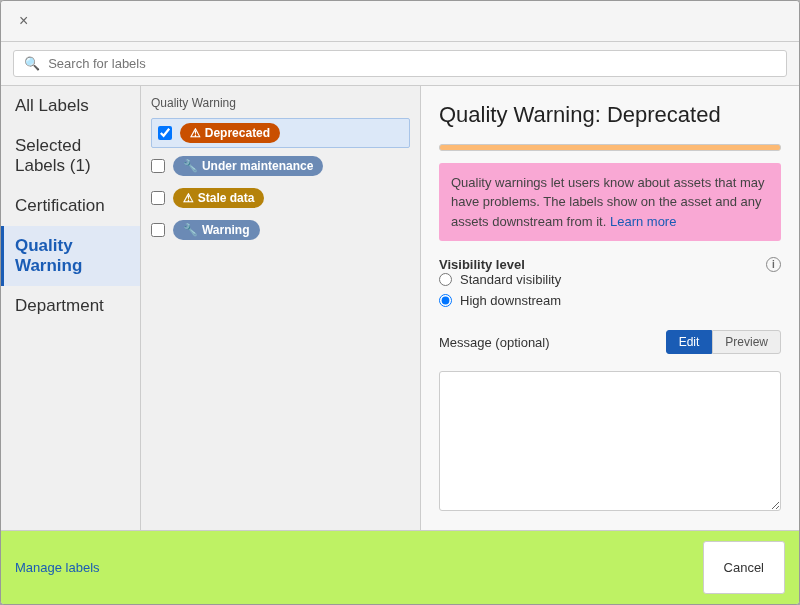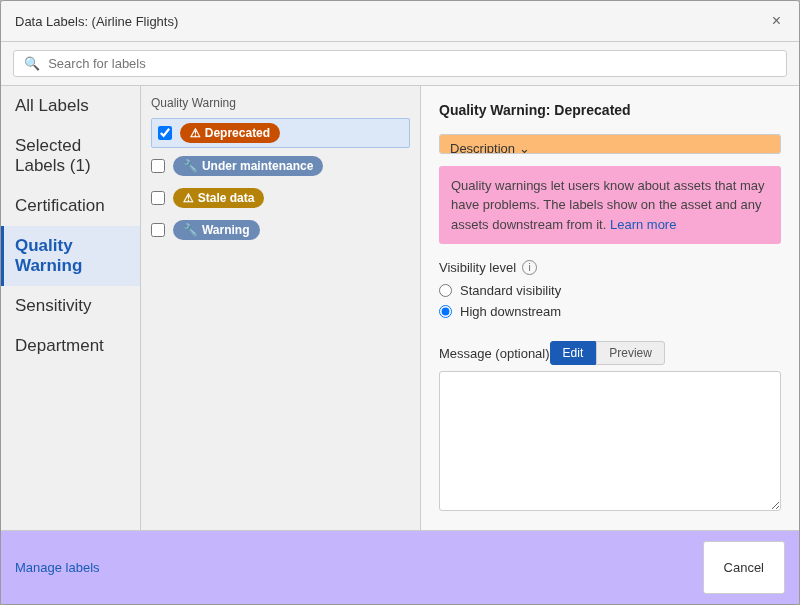--- a/index.html
+++ b/index.html
@@ -161,22 +161,22 @@
     .detail-panel {
       flex: 1;
       background: #f8f8f8;
       padding: 16px 18px;
       overflow-y: auto;
       display: flex;
       flex-direction: column;
       gap: 12px;
     }
     .detail-title {
-      font-size: 14px;
-      font-weight: 700;
+      font-size: 22px;
+      font-weight: 400;
       color: #222;
       margin-bottom: 4px;
     }
     .description-box {
       border: 1px solid #ccc;
       border-radius: 3px;
       background: #fdba74;
       overflow: hidden;
     }
     .description-header {
@@ -207,25 +207,25 @@
     .info-box a {
       color: #1a5cb5;
       text-decoration: none;
       font-weight: 500;
     }
 
     .visibility-section { margin-top: 4px; }
     .visibility-label {
       font-size: 13px;
       color: #333;
-      margin-bottom: 8px;
       display: flex;
       align-items: center;
       gap: 6px;
-      font-weight: 400;
+      font-weight: 700;
+      justify-content: space-between;
     }
     .info-circle {
       width: 15px;
       height: 15px;
       border-radius: 50%;
       border: 1px solid #888;
       display: inline-flex;
       align-items: center;
       justify-content: center;
       font-size: 10px;
@@ -242,23 +242,24 @@
       cursor: pointer;
     }
     .radio-option input[type="radio"] {
       cursor: pointer;
     }
 
     .message-section { margin-top: 4px; }
     .message-label {
       font-size: 13px;
       color: #333;
-      margin-bottom: 6px;
-      display: flex;
-      align-items: center;
+      margin-bottom: 17px;
+      display: flex;
+      align-items: center;
+      justify-content: space-between;
     }
     .message-tabs {
       display: flex;
       gap: 0;
     }
     .msg-tab {
       padding: 4px 12px;
       border: 1px solid #ccc;
       background: #eee;
       cursor: pointer;
@@ -282,21 +283,21 @@
       font-size: 13px;
       color: #333;
       resize: vertical;
       outline: none;
       background: #fff;
     }
 
     
     .footer {
       border-top: 1px solid #ccc;
-      background: #c4b5fd;
+      background: #bef264;
       padding: 10px 14px;
       display: flex;
       align-items: center;
       justify-content: space-between;
       flex-shrink: 0;
     }
     .manage-labels-link {
       color: #1a5cb5;
       font-size: 13px;
       text-decoration: none;
@@ -322,39 +323,37 @@
       border-color: #1a5cb5;
       font-weight: 600;
     }
   </style>
 </head>
 <body>
 
 <div class="dialog">
 
   <div class="title-bar">
-    <span class="title-bar-text">Data Labels: (Airline Flights)</span>
     <button class="close-btn">×</button>
   </div>
 
   <div class="search-bar">
     <div class="search-input-wrapper">
       <span class="search-icon-sym">🔍</span>
       <input type="text" class="search-input" placeholder="Search for labels" style="">
     </div>
   </div>
 
   <div class="main-body">
 
     <div class="sidebar">
       <div class="sidebar-item">All Labels</div>
       <div class="sidebar-item">Selected Labels (1)</div>
       <div class="sidebar-item">Certification</div>
       <div class="sidebar-item active">Quality Warning</div>
-      <div class="sidebar-item">Sensitivity</div>
       <div class="sidebar-item">Department</div>
     </div>
 
     <div class="middle-panel">
       <div class="panel-section-label">Quality Warning</div>
 
       <div class="label-item selected-row">
         <input type="checkbox" checked="" style="">
         <span class="label-badge badge-deprecated">
           <span class="badge-icon">⚠</span>

